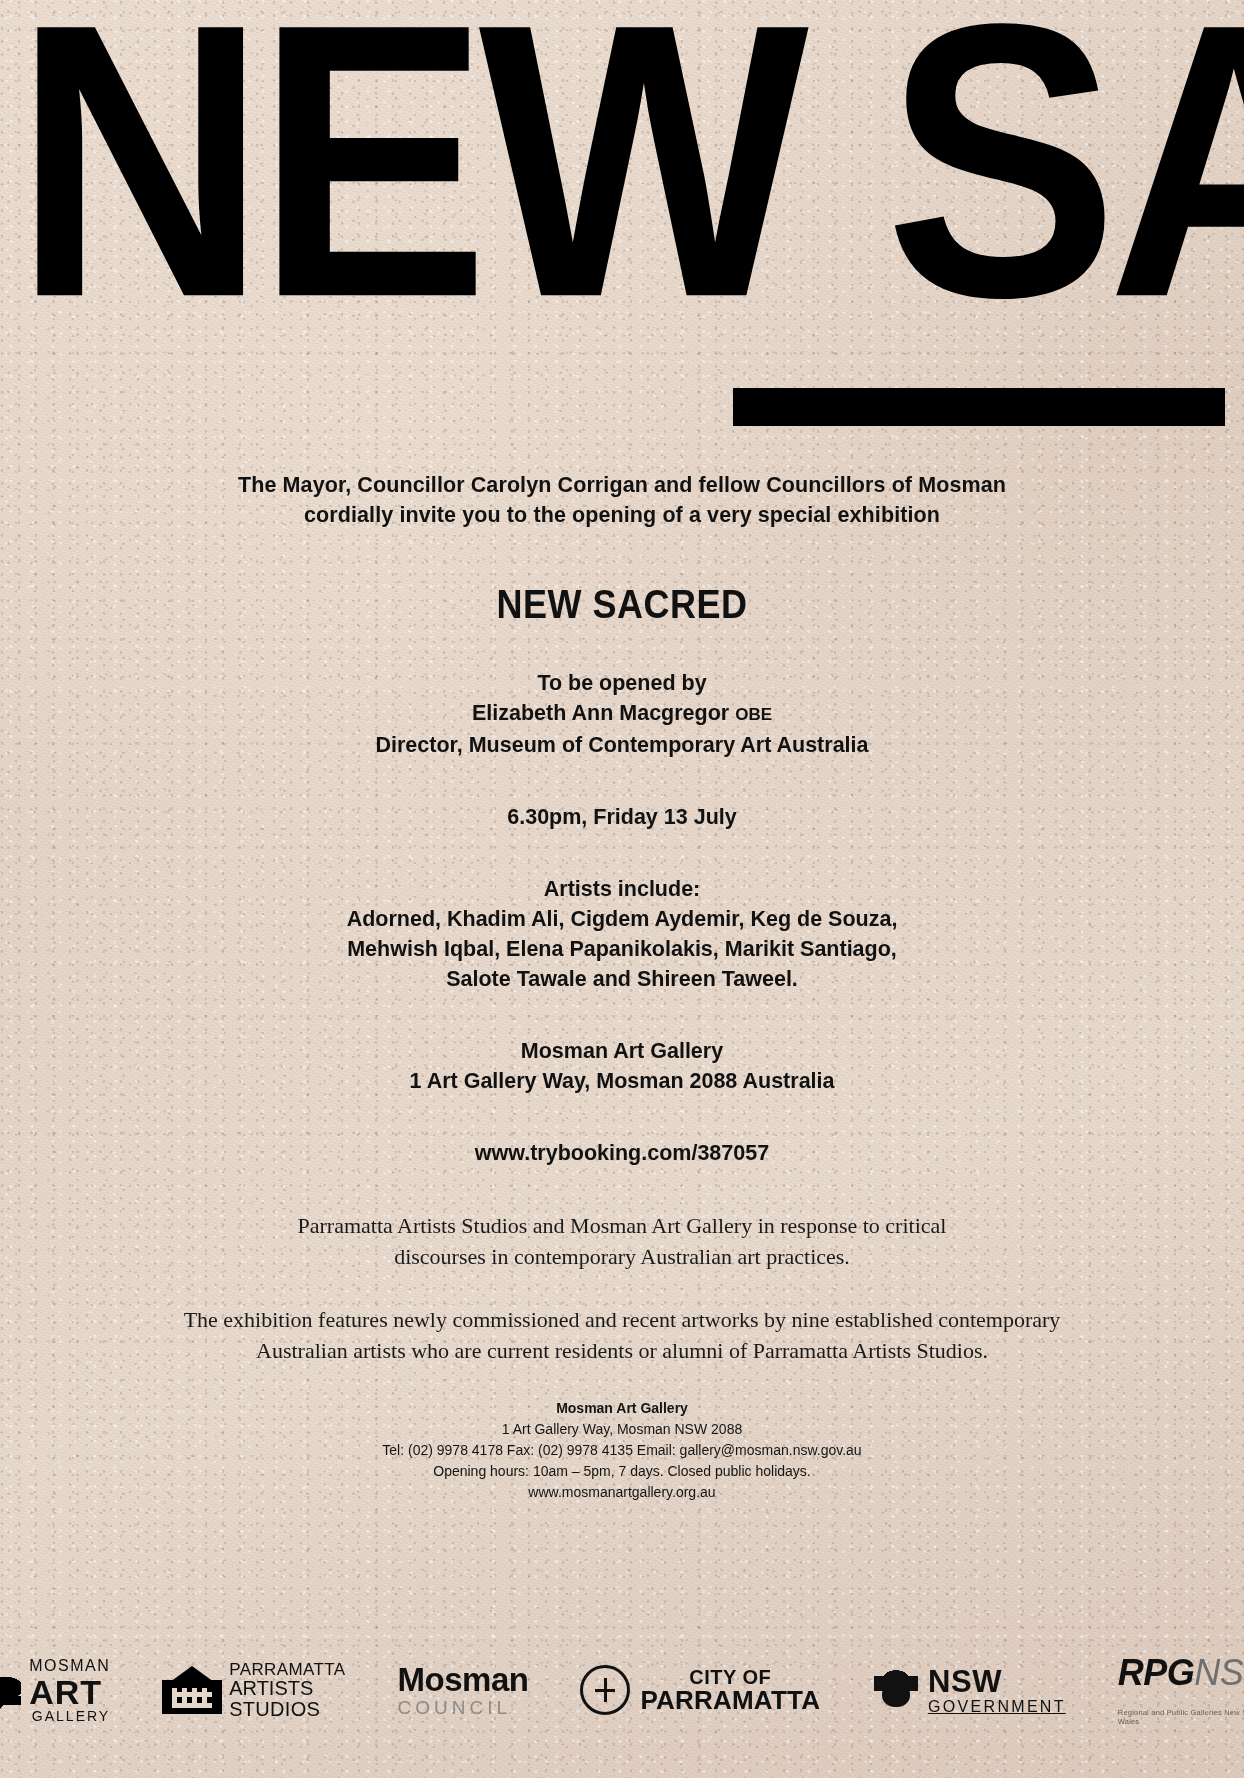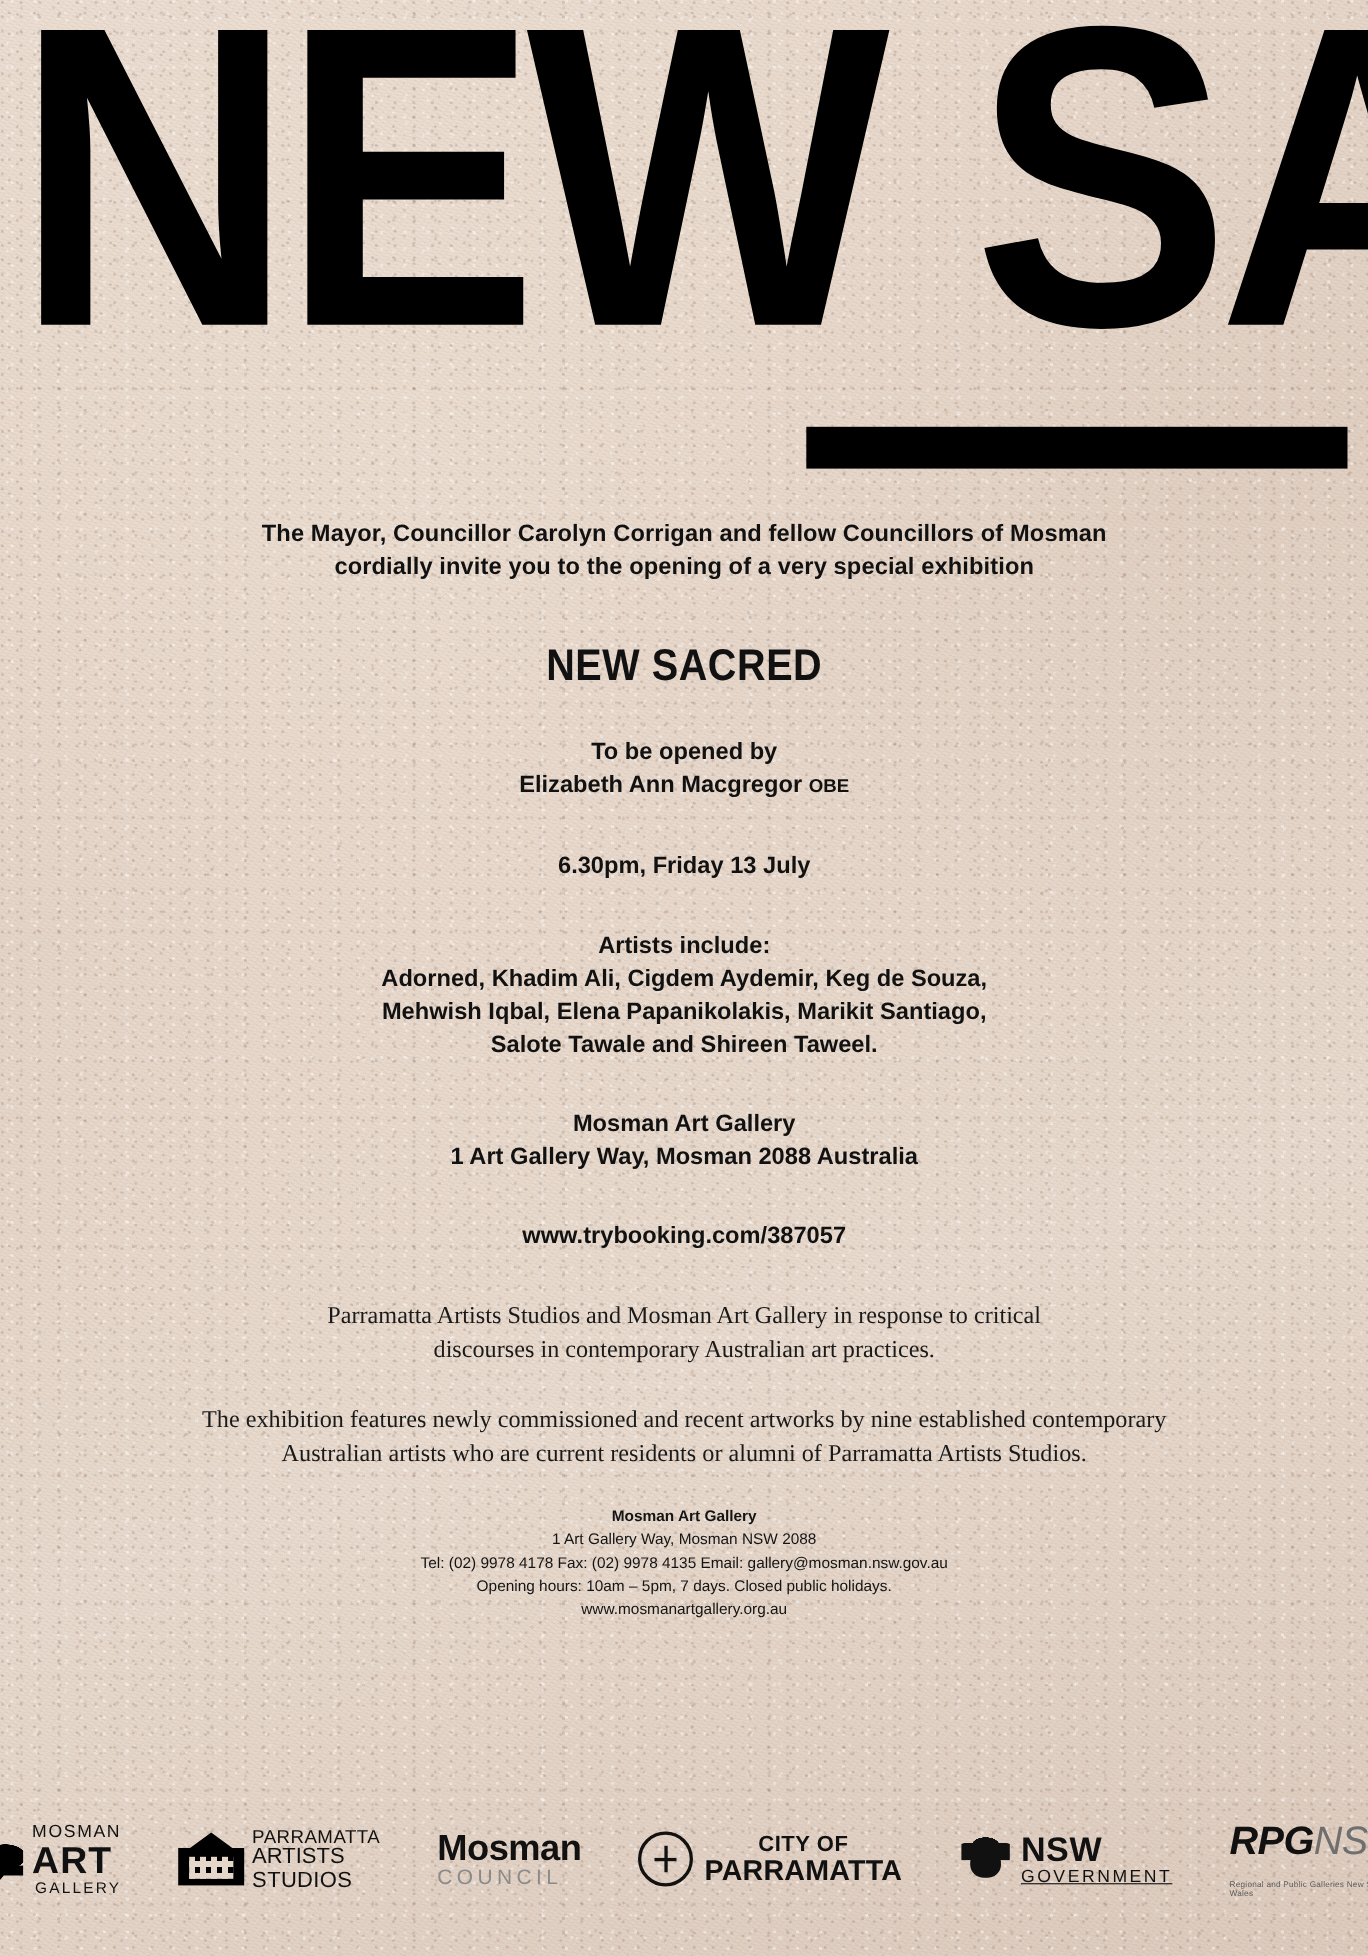--- a/index.html
+++ b/index.html
@@ -259,20 +259,21 @@
     <div class="invite-line">cordially invite you to the opening of a very special exhibition</div>
 
     <div class="exh-title">NEW SACRED</div>
 
     <div class="block gap-48">
       <div>To be opened by</div>
       <div>
         <span>Elizabeth Ann Macgregor</span>
         <span class="small-caps-sfx">OBE</span>
       </div>
+      <div>Director, Museum of Contemporary Art Australia</div>
     </div>
 
     <div class="block gap-48">6.30pm, Friday 13 July</div>
 
     <div class="block gap-48">
       <div>Artists include:</div>
       <div>Adorned, Khadim Ali, Cigdem Aydemir, Keg de Souza,</div>
       <div>Mehwish Iqbal, Elena Papanikolakis, Marikit Santiago,</div>
       <div>Salote Tawale and Shireen Taweel.</div>
     </div>

